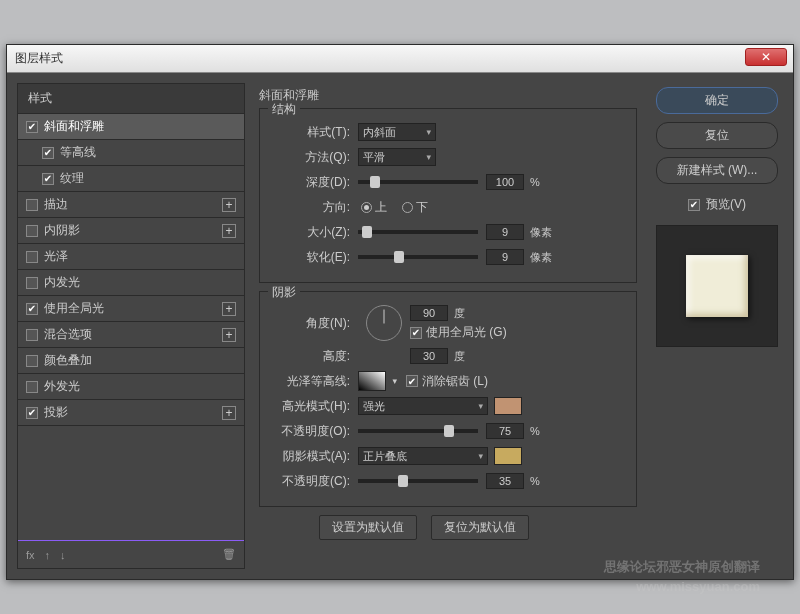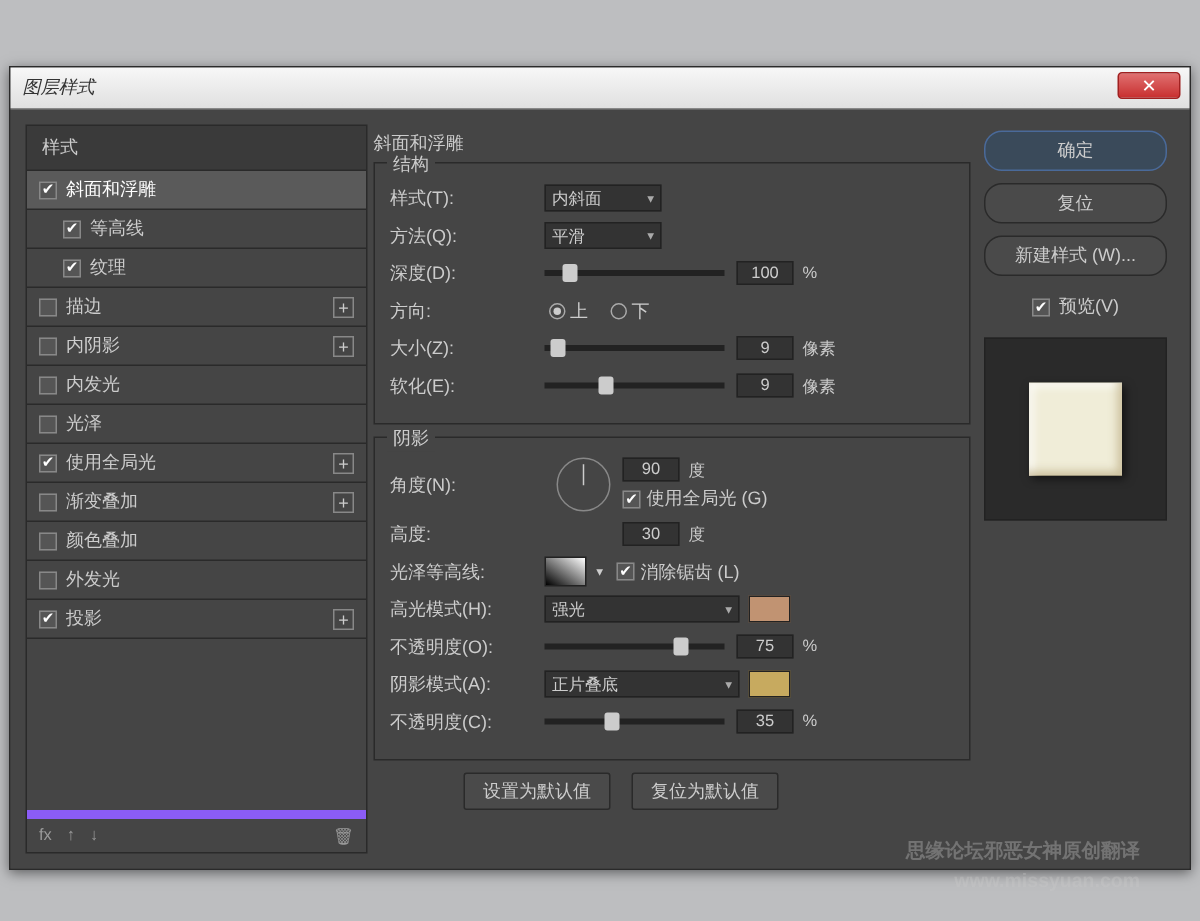--- a/index.html
+++ b/index.html
@@ -1,39 +1,39 @@
 <!DOCTYPE html>
 <html><head>
 <meta charset="utf-8">
 <style>
 * { box-sizing: border-box; margin: 0; padding: 0; font-family: "Microsoft YaHei", sans-serif; }
 body { background: #bdbec0; width: 800px; height: 614px; overflow: hidden; position: relative; }
 .dialog { position: absolute; top: 44px; left: 6px; width: 788px; height: 536px; background: #454545; border: 1px solid #2a2a2a; box-shadow: 0 2px 8px rgba(0,0,0,0.5); }
 .titlebar { height: 28px; background: linear-gradient(#f7f7f7, #e0e0e0); border-bottom: 1px solid #888; display: flex; align-items: center; padding: 0 8px; position: relative; }
-.titlebar .title { font-size: 12px; color: #333; font-style: italic; }
+.titlebar .title { font-size: 12px; color: #333; }
 .close-btn { position: absolute; right: 6px; top: 3px; width: 42px; height: 18px; background: linear-gradient(#e07070, #c83030); border: 1px solid #a02020; border-radius: 3px; display: flex; align-items: center; justify-content: center; color: #fff; font-size: 12px; cursor: pointer; }
-.body { display: flex; height: calc(100% - 28px); padding: 10px; background: #454545; }
+.body { display: flex; height: calc(100% - 28px); padding: 10px; gap: 10px; background: #454545; }
 .left-panel { width: 228px; display: flex; flex-direction: column; background: #454545; border: 1px solid #2a2a2a; }
 .left-head { padding: 6px 10px; font-size: 12px; color: #ccc; border-bottom: 1px solid #2a2a2a; background: #3a3a3a; }
 .left-sub { padding: 5px 10px; font-size: 12px; color: #ccc; border-bottom: 1px solid #2a2a2a; }
 .style-list { flex: 1; overflow: auto; }
 .style-item { display: flex; align-items: center; padding: 4px 8px; font-size: 12px; color: #ccc; border-bottom: 1px solid #2a2a2a; }
 .style-item.indent { padding-left: 24px; }
 .style-item.active { background: #5a5a5a; color: #fff; }
 .style-item .cb { width: 12px; height: 12px; border: 1px solid #888; margin-right: 6px; display: flex; align-items: center; justify-content: center; font-size: 10px; background: #555; }
 .style-item .cb.checked::after { content: "✔"; color: #fff; font-size: 10px; line-height: 1; }
 .style-item .plus { margin-left: auto; width: 14px; height: 14px; border: 1px solid #888; display: flex; align-items: center; justify-content: center; font-size: 12px; color: #ccc; }
-.left-footer { height: 28px; border-top: 6px solid #8b5cf6; display: flex; align-items: center; padding: 0 8px; gap: 10px; color: #999; font-size: 11px; }
+.left-footer { height: 28px; border-top: 1px solid #8b5cf6; display: flex; align-items: center; padding: 0 8px; gap: 10px; color: #999; font-size: 11px; }
 .left-footer .spacer { flex: 1; }
 .center-panel { flex: 1; color: #ccc; font-size: 12px; padding: 4px; }
 .group-title { font-size: 12px; color: #ccc; margin-bottom: 4px; }
 .fieldset { border: 1px solid #2a2a2a; padding: 8px 10px 10px; margin-bottom: 8px; position: relative; }
 .fieldset .legend { position: absolute; top: -8px; left: 8px; background: #454545; padding: 0 4px; font-size: 12px; }
 .row { display: flex; align-items: center; margin: 5px 0; height: 20px; }
-.row .label { width: 80px; margin-right: 23px; font-size: 12px; }
+.row .label { width: 80px; text-align: right; margin-right: 8px; font-size: 12px; }
 .select { width: 78px; height: 18px; background: #333; border: 1px solid #222; color: #ccc; font-size: 11px; display: flex; align-items: center; padding: 0 4px; position: relative; }
 .select .arrow { margin-left: auto; font-size: 9px; color: #aaa; }
 .slider { width: 120px; height: 4px; background: #222; margin-right: 8px; position: relative; }
 .slider .thumb { position: absolute; top: -4px; width: 10px; height: 12px; background: #ccc; border-radius: 2px; }
 .num { width: 38px; height: 16px; background: #333; border: 1px solid #222; color: #ccc; font-size: 11px; text-align: center; padding: 0 2px; }
 .unit { margin-left: 6px; font-size: 11px; }
 .radio { width: 11px; height: 11px; border-radius: 50%; border: 1px solid #aaa; margin: 0 3px; display: inline-flex; align-items: center; justify-content: center; }
 .radio.checked::after { content: ""; width: 5px; height: 5px; background: #ccc; border-radius: 50%; }
 .angle-widget { width: 36px; height: 36px; border: 1px solid #888; border-radius: 50%; position: relative; margin: 0 8px; }
 .angle-widget .line { position: absolute; width: 14px; height: 1px; background: #ccc; top: 50%; left: 50%; transform-origin: left; transform: rotate(-90deg); }
@@ -82,34 +82,34 @@
             <span>描边</span>
             <span class="plus">+</span>
           </div>
           <div class="style-item">
             <span class="cb"></span>
             <span>内阴影</span>
             <span class="plus">+</span>
           </div>
           <div class="style-item">
             <span class="cb"></span>
+            <span>光泽</span>
+          </div>
+          <div class="style-item">
+            <span class="cb"></span>
             <span>内发光</span>
           </div>
           <div class="style-item">
-            <span class="cb"></span>
-            <span>光泽</span>
-          </div>
-          <div class="style-item">
             <span class="cb checked"></span>
             <span>使用全局光</span>
             <span class="plus">+</span>
           </div>
           <div class="style-item">
             <span class="cb"></span>
-            <span>渐变叠加</span>
+            <span>混合选项</span>
             <span class="plus">+</span>
           </div>
           <div class="style-item">
             <span class="cb"></span>
             <span>颜色叠加</span>
           </div>
           <div class="style-item">
             <span class="cb"></span>
             <span>外发光</span>
           </div>

